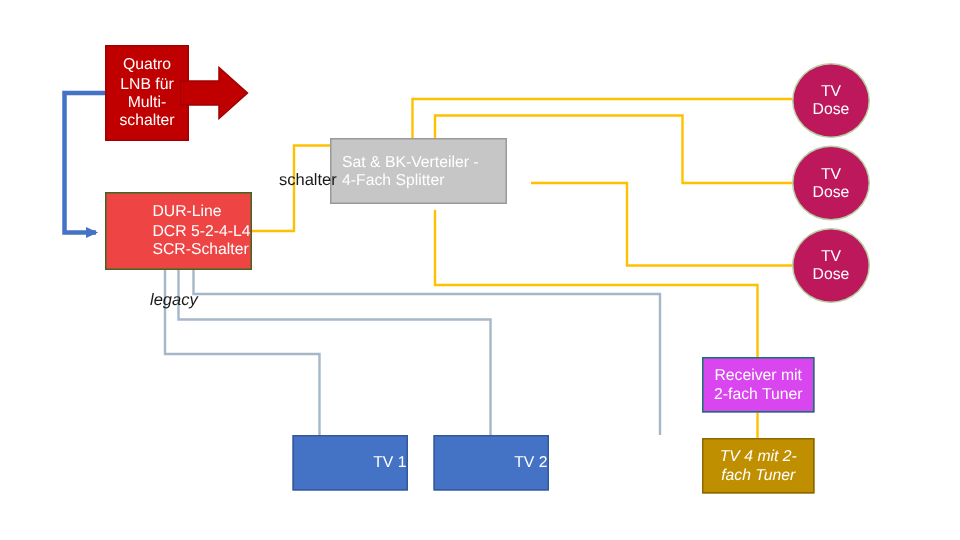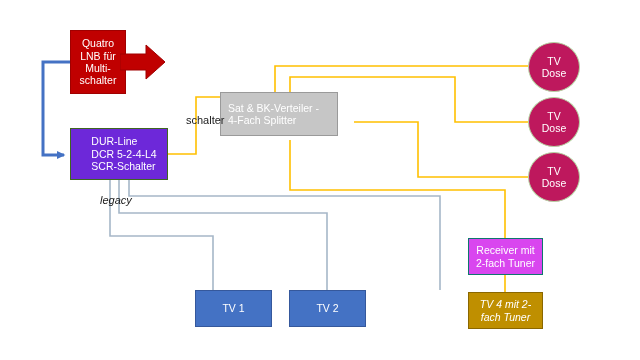--- a/index.html
+++ b/index.html
@@ -39,42 +39,43 @@
   }
   .node-red {
     background: #C00000;
     border: 1px solid #a00000;
     color: #ffffff;
     font-size: 10.5px;
     font-weight: 400;
     text-align: center;
   }
   .node-green {
-    background: #6d28d9;
+    background: #ef4444;
     border: 1px solid #3f6620;
     color: #ffffff;
     font-size: 10.5px;
     text-align: left;
-    justify-content: center;
+    justify-content: flex-end;
     padding-left: 10px;
   }
   .node-gray {
     background: #C6C6C6;
     border: 1px solid #9a9a9a;
     color: #ffffff;
     font-size: 10.5px;
     text-align: left;
     justify-content: flex-start;
     padding-left: 7px;
   }
   .node-blue {
     background: #4472C4;
     border: 1px solid #35589c;
     color: #ffffff;
     font-size: 10.5px;
+    justify-content: flex-end;
   }
   .node-yellow {
     background: #d946ef;
     border: 1px solid #0f766e;
     color: #ffffff;
     font-size: 10.5px;
   }
   .node-gold {
     background: #BF8F00;
     border: 1px solid #8a6700;

